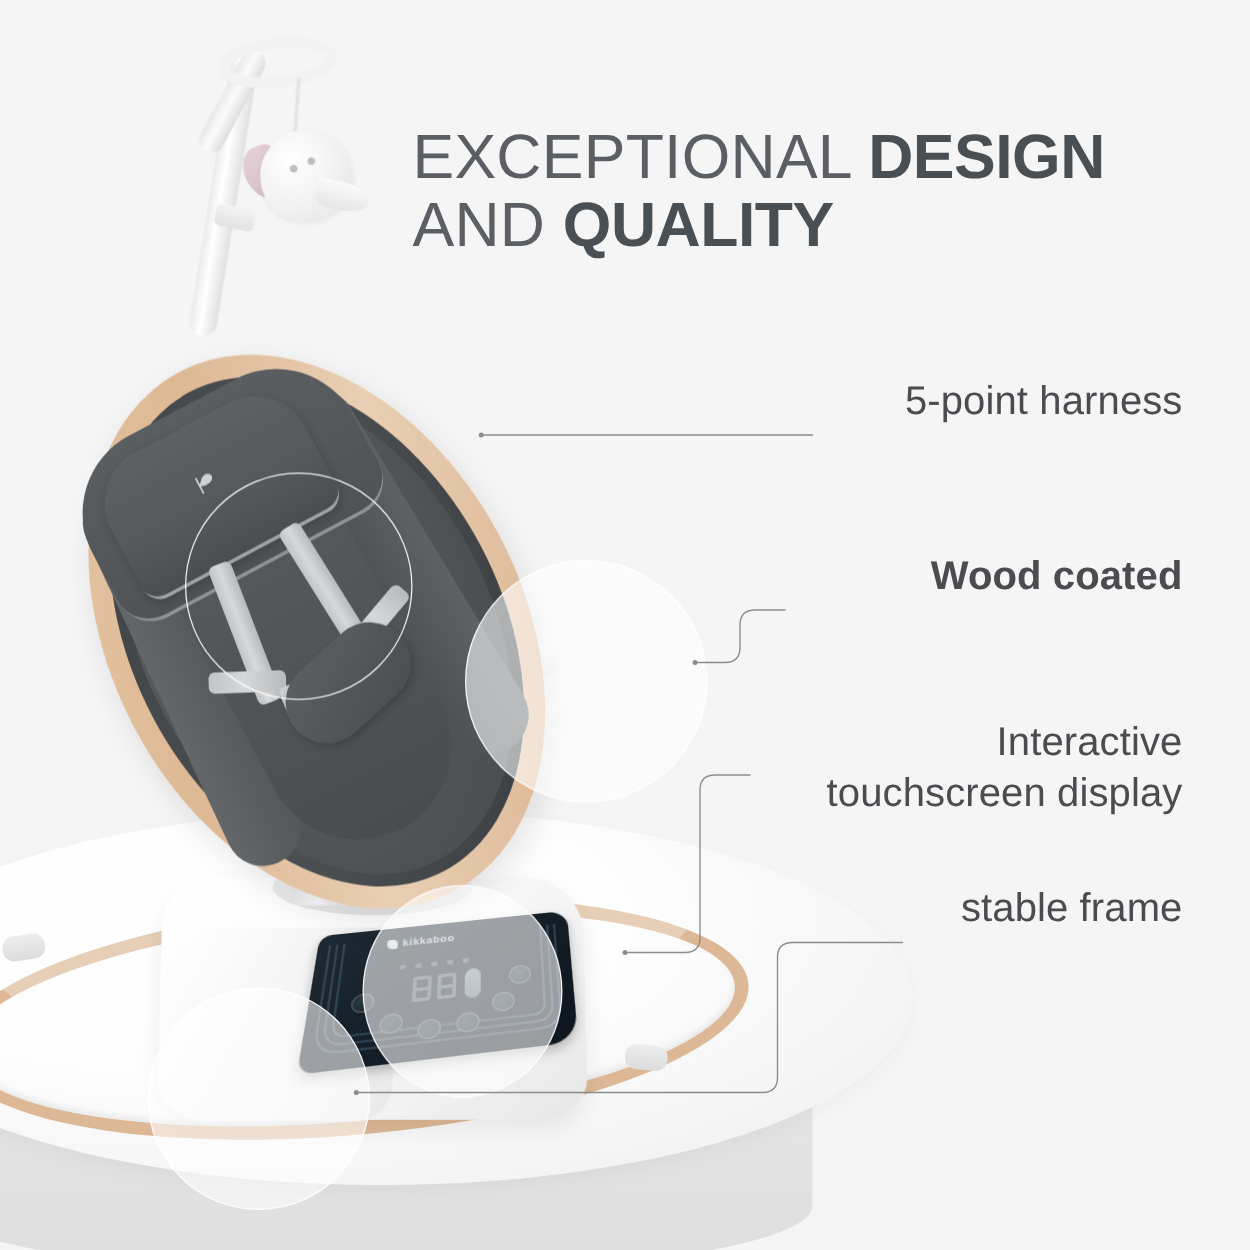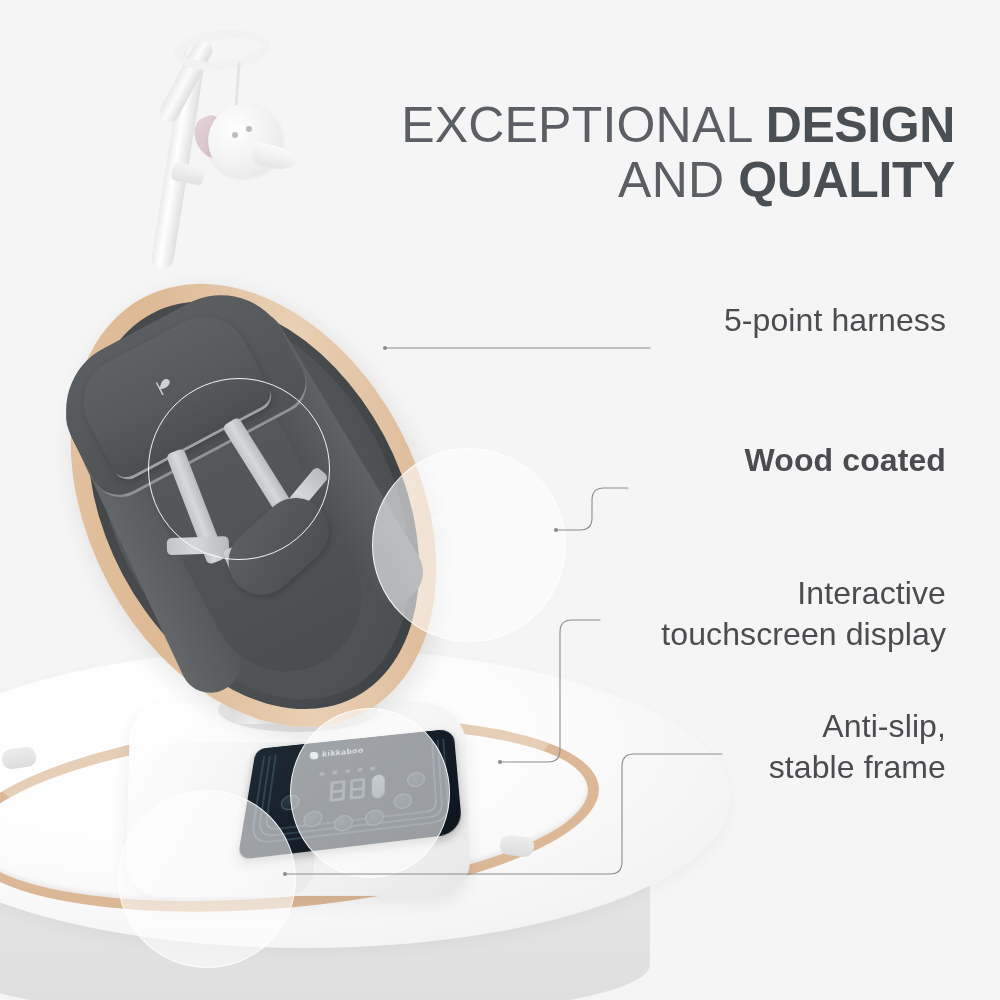--- a/index.html
+++ b/index.html
@@ -17,21 +17,20 @@
     font-family: "Liberation Sans", sans-serif;
     -webkit-font-smoothing: antialiased;
   }
 
   
   .headline {
     position: absolute;
     left: 330px;
     top: 98px;
     width: 625px;
-    text-align: right;
     line-height: 1.10;
     letter-spacing: 0.2px;
     color: #54585c;
   }
   .headline .ln {
     display: block;
     font-size: 50px;
     white-space: nowrap;
   }
   .headline .light { font-weight: 300; color: #5b5f63; }
@@ -654,17 +653,16 @@
     <span class="l">5-point harness</span>
   </div>
   <div class="feature f2">
     <span class="l">Wood coated</span>
   </div>
   <div class="feature f3">
     <span class="l">Interactive</span>
     <span class="l">touchscreen display</span>
   </div>
   <div class="feature f4">
-    <span class="l">Anti-slip,</span>
     <span class="l">stable frame</span>
   </div>
 
 </div>
 
 </body></html>

